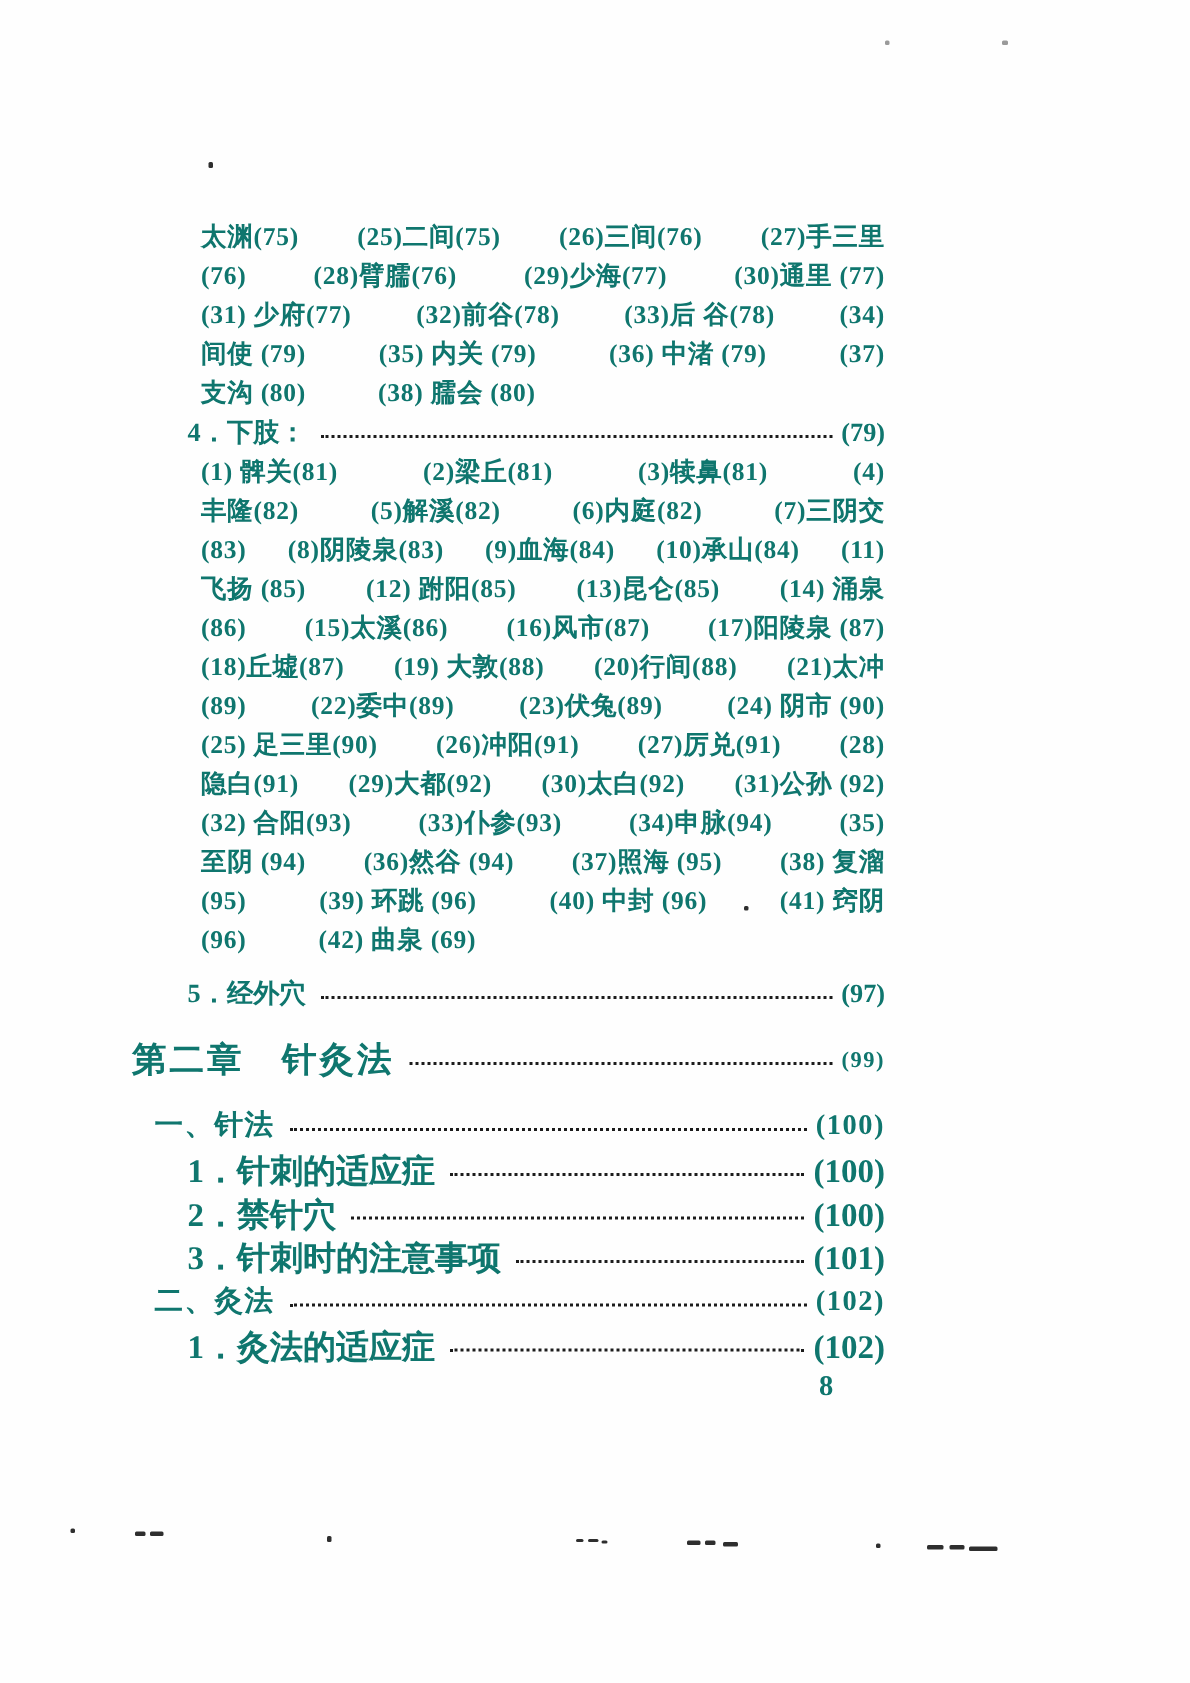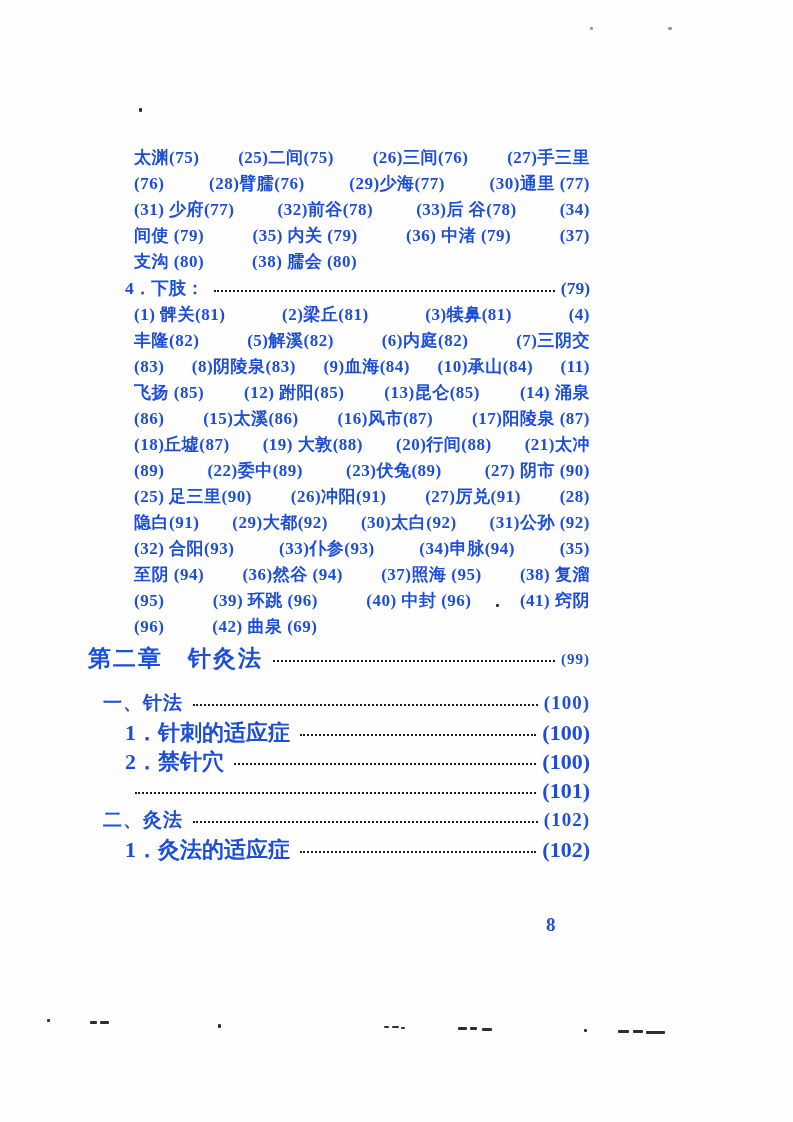--- a/index.html
+++ b/index.html
@@ -1,20 +1,20 @@
 <!DOCTYPE html>
 <html><head>
 <meta charset="utf-8">
 <style>
   html,body{margin:0;padding:0;background:#ffffff;}
   .page{
     position:relative;
     width:793px;height:1122px;
     background:#fefefe;
-    color:#1d4ed8;
+    color:#0f766e;
     font-family:"Liberation Serif","DejaVu Serif",serif;
     font-weight:700;
     overflow:hidden;
   }
   .content{position:absolute;left:88px;top:145px;width:502px;}
 
   
   .pts{
     display:flex;justify-content:space-between;
     margin-left:46px;
@@ -28,21 +28,21 @@
   .entry{display:flex;align-items:center;white-space:pre;}
   .entry .lab,.entry .pg{white-space:pre;}
   .leader{
     flex:1 1 auto;height:0;
     border-bottom:2.6px dotted #1c1c1c;
     margin:0 6px 0 10px;
     transform:translateY(2px);
   }
   .num{margin-left:37px;height:27px;line-height:27px;font-size:17.5px;}
   .gap-sm{margin-top:9px;}
-  .chapter{margin-top:1px;height:36px;line-height:36px;font-size:23px;letter-spacing:2px;}
+  .chapter{margin-top:13px;height:36px;line-height:36px;font-size:23px;letter-spacing:2px;}
   .chapter .pg{font-size:15px;letter-spacing:1px;}
   .l1{height:30px;line-height:30px;font-size:19px;margin-left:15px;letter-spacing:1px;}
   .chapter + .l1{margin-top:11px;}
   .l2{height:29px;line-height:29px;font-size:22px;margin-left:37px;}
 
   .pagenum{position:absolute;left:546px;top:914px;font-size:19px;font-weight:700;}
 
   
   .spk{position:absolute;background:#2e2e2e;border-radius:1px;}
   .spk.faint{background:#9a9a9a;}
@@ -78,31 +78,32 @@
         <div class="pts"><span>(31) 少府(77)</span><span>(32)前谷(78)</span><span>(33)后 谷(78)</span><span>(34)</span></div>
         <div class="pts"><span>间使 (79)</span><span>(35) 内关 (79)</span><span>(36) 中渚 (79)</span><span>(37)</span></div>
         <div class="pts nofill"><span>支沟 (80)</span><span>(38) 臑会 (80)</span></div>
         <div class="entry num"><span class="lab">4．下肢：</span><span class="leader"></span><span class="pg">(79)</span></div>
         <div class="pts"><span>(1) 髀关(81)</span><span>(2)梁丘(81)</span><span>(3)犊鼻(81)</span><span>(4)</span></div>
         <div class="pts"><span>丰隆(82)</span><span>(5)解溪(82)</span><span>(6)内庭(82)</span><span>(7)三阴交</span></div>
         <div class="pts"><span>(83)</span><span>(8)阴陵泉(83)</span><span>(9)血海(84)</span><span>(10)承山(84)</span><span>(11)</span></div>
         <div class="pts"><span>飞扬 (85)</span><span>(12) 跗阳(85)</span><span>(13)昆仑(85)</span><span>(14) 涌泉</span></div>
         <div class="pts"><span>(86)</span><span>(15)太溪(86)</span><span>(16)风市(87)</span><span>(17)阳陵泉 (87)</span></div>
         <div class="pts"><span>(18)丘墟(87)</span><span>(19) 大敦(88)</span><span>(20)行间(88)</span><span>(21)太冲</span></div>
-        <div class="pts"><span>(89)</span><span>(22)委中(89)</span><span>(23)伏兔(89)</span><span>(27) 阴市 (90)</span></div>
+        <div class="pts"><span>(89)</span><span>(22)委中(89)</span><span>(23)伏兔(89)</span><span>(24) 阴市 (90)</span></div>
         <div class="pts"><span>(25) 足三里(90)</span><span>(26)冲阳(91)</span><span>(27)厉兑(91)</span><span>(28)</span></div>
         <div class="pts"><span>隐白(91)</span><span>(29)大都(92)</span><span>(30)太白(92)</span><span>(31)公孙 (92)</span></div>
         <div class="pts"><span>(32) 合阳(93)</span><span>(33)仆参(93)</span><span>(34)申脉(94)</span><span>(35)</span></div>
         <div class="pts"><span>至阴 (94)</span><span>(36)然谷 (94)</span><span>(37)照海 (95)</span><span>(38) 复溜</span></div>
         <div class="pts"><span>(95)</span><span>(39) 环跳 (96)</span><span>(40) 中封 (96)</span><span>(41) 窍阴</span></div>
         <div class="pts nofill"><span>(96)</span><span>(42) 曲泉 (69)</span></div>
+        <div class="entry num gap-sm"><span class="lab">5．经外穴</span><span class="leader"></span><span class="pg">(97)</span></div>
         <div class="entry chapter"><span class="lab">第二章　针灸法</span><span class="leader"></span><span class="pg">(99)</span></div>
         <div class="entry l1"><span class="lab">一、针法</span><span class="leader"></span><span class="pg">(100)</span></div>
         <div class="entry l2"><span class="lab">1．针刺的适应症</span><span class="leader"></span><span class="pg">(100)</span></div>
         <div class="entry l2"><span class="lab">2．禁针穴</span><span class="leader"></span><span class="pg">(100)</span></div>
-        <div class="entry l2"><span class="leader"></span><span class="pg">(101)</span></div>
+        <div class="entry l2"><span class="lab">3．针刺时的注意事项</span><span class="leader"></span><span class="pg">(101)</span></div>
         <div class="entry l1"><span class="lab">二、灸法</span><span class="leader"></span><span class="pg">(102)</span></div>
         <div class="entry l2"><span class="lab">1．灸法的适应症</span><span class="leader"></span><span class="pg">(102)</span></div>
       </div>
   </main>
 
   <div class="pagenum">8</div>
 </div>
 
 </body></html>

